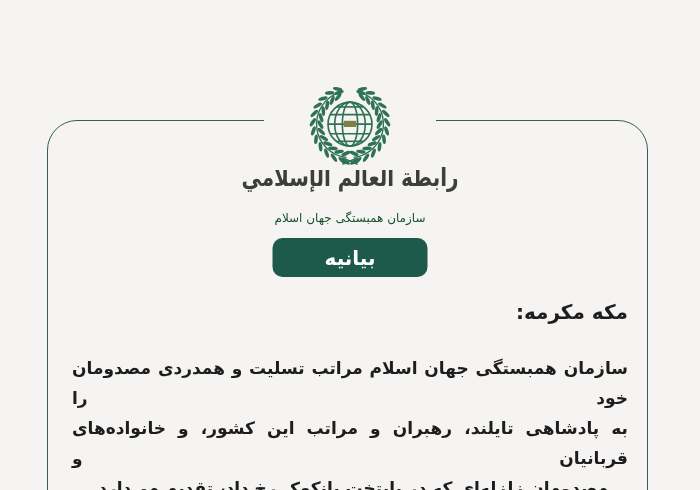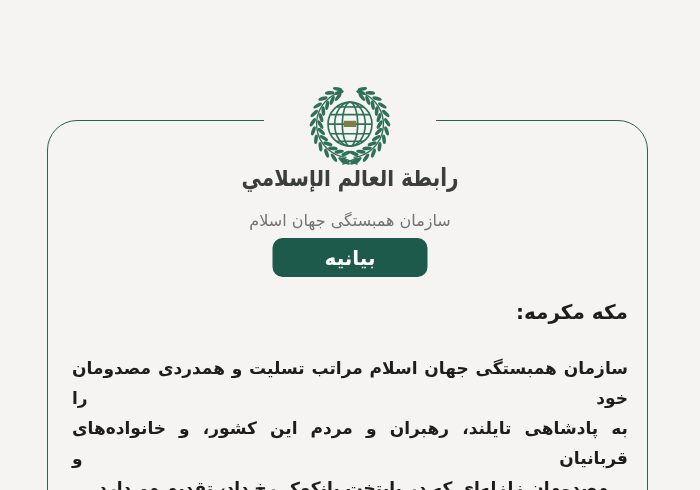--- a/index.html
+++ b/index.html
@@ -20,21 +20,21 @@
     position:absolute;top:84px;left:50%;transform:translateX(-50%);
     padding:0 38px;background:#f5f4f2;z-index:2;line-height:0;
   }
   .calligraphy{
     position:absolute;top:163px;left:0;width:100%;text-align:center;
     direction:rtl;font-weight:bold;font-size:25px;color:#3b3e39;
     transform:scaleX(0.8);transform-origin:center;letter-spacing:0.5px;
   }
   .subtitle{
     position:absolute;top:211px;left:0;width:100%;text-align:center;
-    direction:rtl;font-size:16px;color:#737373;letter-spacing:0.3px;
+    direction:rtl;font-size:12px;color:#14532d;letter-spacing:0.3px;
   }
   .badge{
     position:absolute;top:238px;left:50%;transform:translateX(-50%);
     height:39px;padding:0 52px;border-radius:10px;background:#1d5a4b;
     display:flex;align-items:center;justify-content:center;
     color:#ffffff;font-size:20px;font-weight:bold;direction:rtl;
   }
   .doc{
     position:absolute;left:72px;right:72px;top:297px;direction:rtl;color:#1d1d1d;
   }
@@ -138,19 +138,19 @@
   <div class="subtitle">سازمان همبستگی جهان اسلام</div>
 
   <div class="badge">
     <span>بیانیه</span>
   </div>
 
   <div class="doc">
     <div class="dateline">مکه مکرمه:</div>
     <div class="para">
       <div class="pline">سازمان همبستگی جهان اسلام مراتب تسلیت و همدردی مصدومان خود را</div>
-      <div class="pline">به پادشاهی تایلند، رهبران و مردم این کشور، و خانواده‌های قربانیان و</div>
+      <div class="pline">به پادشاهی تایلند، رهبران و مراتب این کشور، و خانواده‌های قربانیان و</div>
       <div class="pline last">مصدومان زلزله‌ای که در پایتخت بانکوک رخ داد، تقدیم می‌دارد.</div>
     </div>
 
   </div>
 
 </div>
 
 </body></html>

